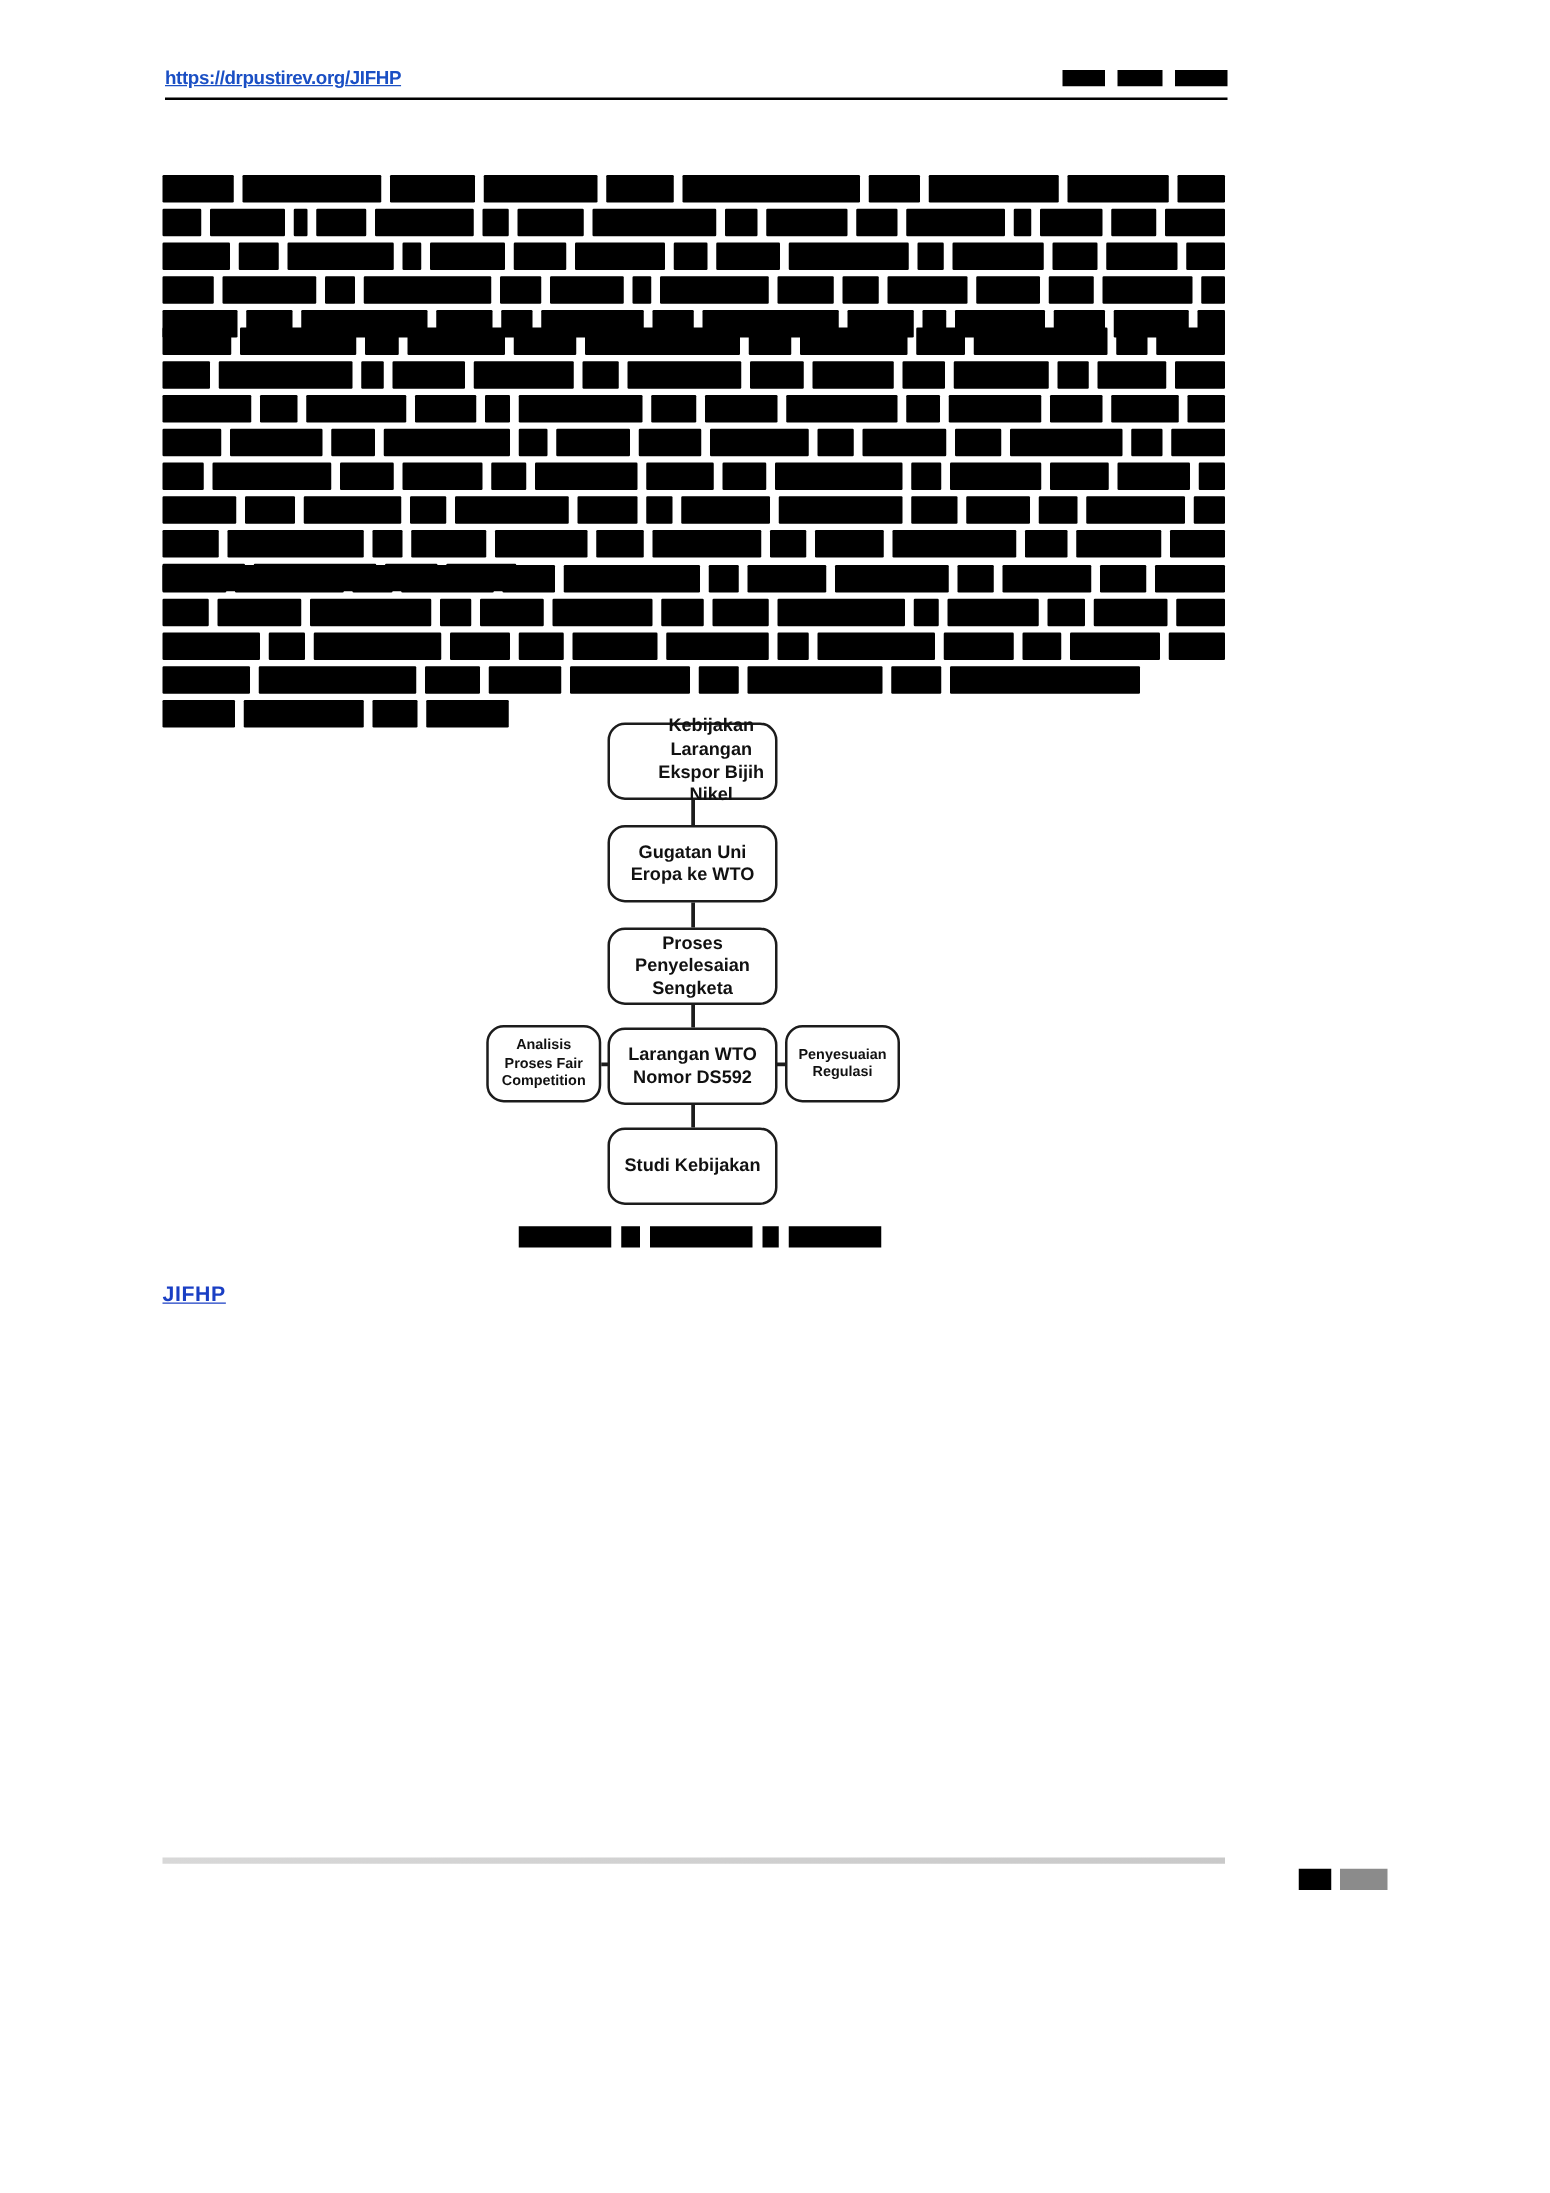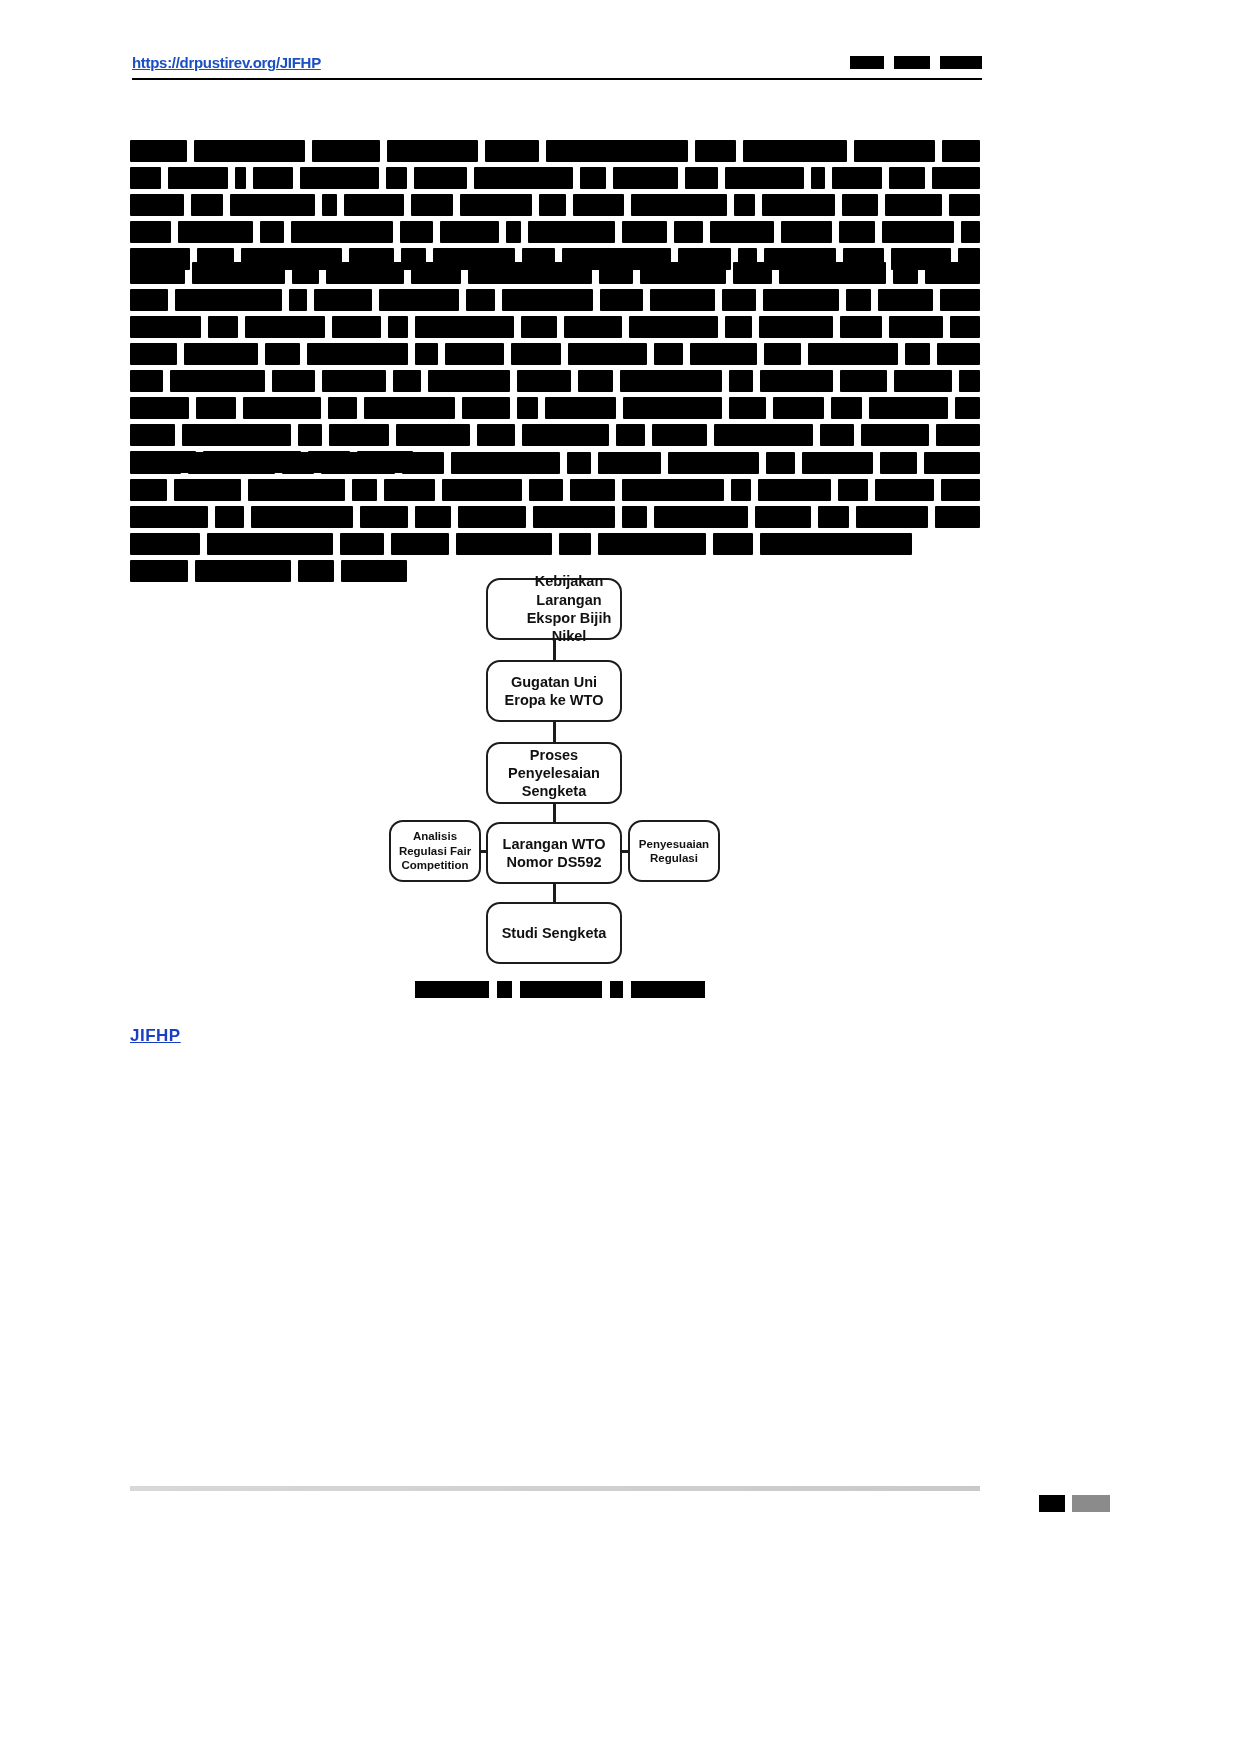--- a/index.html
+++ b/index.html
@@ -150,36 +150,36 @@
 Eropa ke WTO</div>
 
     <div class="conn cv c23"></div>
 
     <div class="node main n3">Proses Penyelesaian
 Sengketa</div>
 
     <div class="conn cv c34"></div>
 
     <div class="node small n5">Analisis
-Regulasi Fair
+Proses Fair
 Competition</div>
 
     <div class="conn ch c54"></div>
 
     <div class="node main n4">Larangan WTO
 Nomor DS592</div>
 
     <div class="conn ch c46"></div>
 
     <div class="node small n6">Penyesuaian
 Regulasi</div>
 
     <div class="conn cv c47"></div>
 
-    <div class="node main n7">Studi Sengketa</div>
+    <div class="node main n7">Studi Kebijakan</div>
   </div>
 
   <div class="fig-caption" id="figcap-host">
       <i style="width: 78px;"></i>
       <i style="width: 16px;"></i>
       <i style="width: 86px;"></i>
       <i style="width: 14px;"></i>
       <i style="width: 78px;"></i>
     </div>
 

